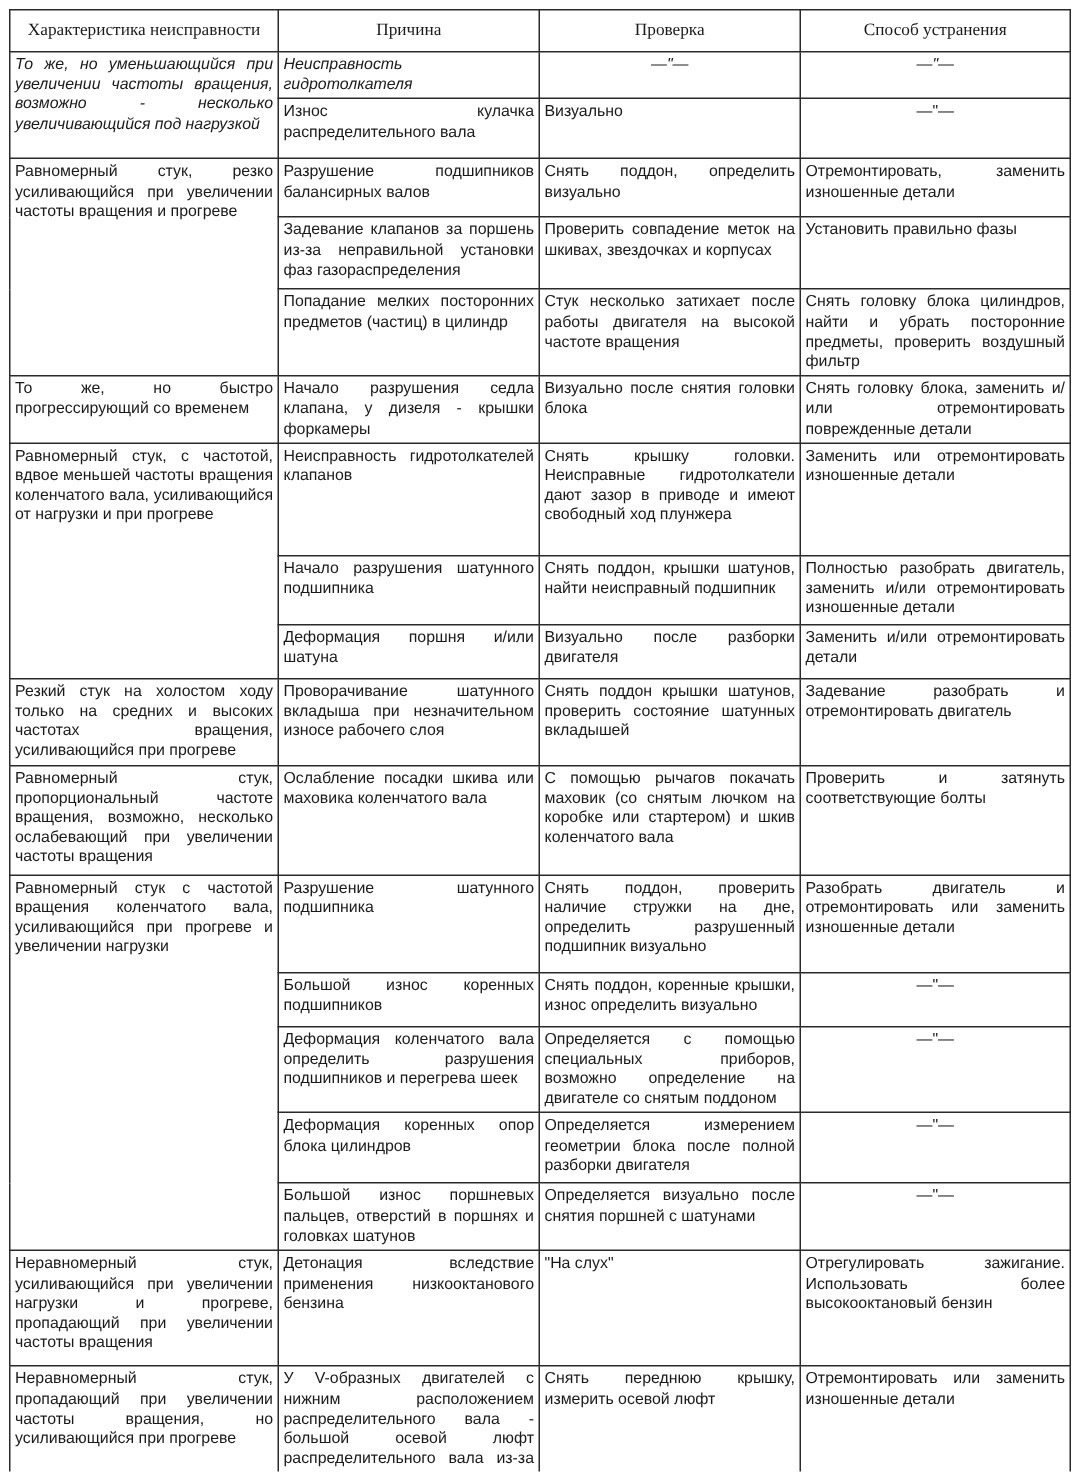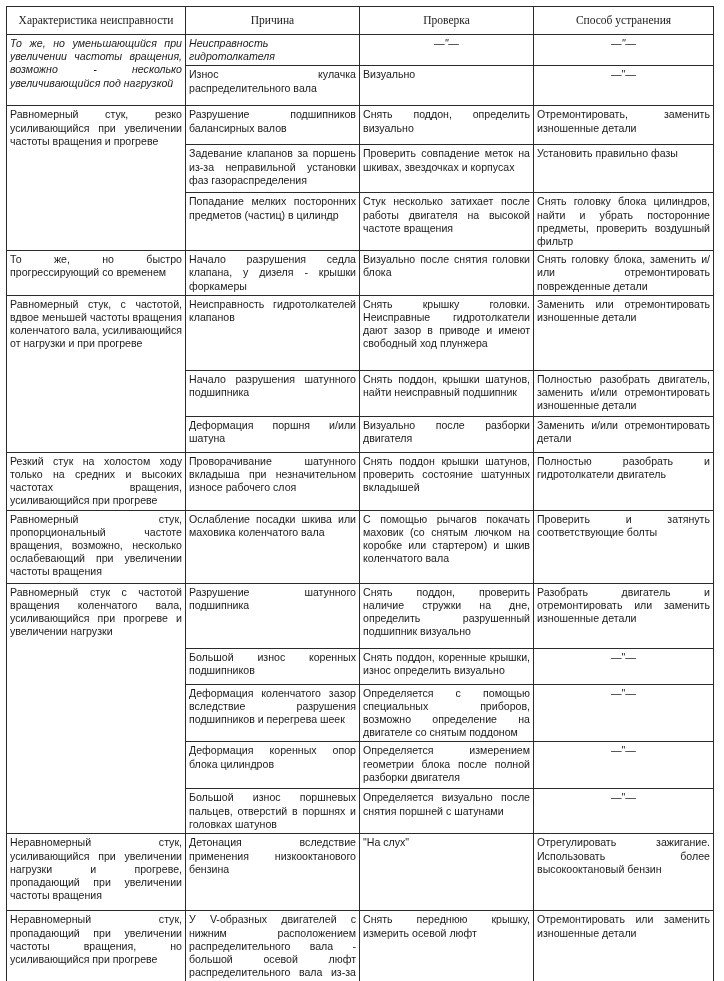--- a/index.html
+++ b/index.html
@@ -81,41 +81,41 @@
         </tr>
         <tr style="height: 36px;">
           <td>Деформация поршня и/или шатуна</td>
           <td>Визуально после разборки двигателя</td>
           <td>Заменить и/или отремонтировать детали</td>
         </tr>
         <tr style="height: 54px;">
           <td rowspan="1">Резкий стук на холостом ходу только на средних и высоких частотах вращения, усиливающийся при прогреве</td>
           <td>Проворачивание шатунного вкладыша при незначительном износе рабочего слоя</td>
           <td>Снять поддон крышки шатунов, проверить состояние шатунных вкладышей</td>
-          <td>Полностью разобрать и гидротолкатели двигатель</td>
+          <td>Задевание разобрать и отремонтировать двигатель</td>
         </tr>
         <tr style="height: 73px;">
           <td rowspan="1">Равномерный стук, пропорциональный частоте вращения, возможно, несколько ослабевающий при увеличении частоты вращения</td>
           <td>Ослабление посадки шкива или маховика коленчатого вала</td>
           <td>С помощью рычагов покачать маховик (со снятым лючком на коробке или стартером) и шкив коленчатого вала</td>
           <td>Проверить и затянуть соответствующие болты</td>
         </tr>
         <tr style="height: 65px;">
           <td rowspan="5">Равномерный стук с частотой вращения коленчатого вала, усиливающийся при прогреве и увеличении нагрузки</td>
           <td>Разрушение шатунного подшипника</td>
           <td>Снять поддон, проверить наличие стружки на дне, определить разрушенный подшипник визуально</td>
           <td>Разобрать двигатель и отремонтировать или заменить изношенные детали</td>
         </tr>
         <tr style="height: 36px; margin-left: 30px;">
           <td>Большой износ коренных подшипников</td>
           <td>Снять поддон, коренные крышки, износ определить визуально</td>
           <td class="dash">—"—</td>
         </tr>
         <tr style="height: 57px;">
-          <td>Деформация коленчатого зазор вследствие разрушения подшипников и перегрева шеек</td>
+          <td>Деформация коленчатого вала определить разрушения подшипников и перегрева шеек</td>
           <td>Определяется с помощью специальных приборов, возможно определение на двигателе со снятым поддоном</td>
           <td class="dash">—"—</td>
         </tr>
         <tr style="height: 47px; padding-left: 24px;">
           <td>Деформация коренных опор блока цилиндров</td>
           <td>Определяется измерением геометрии блока после полной разборки двигателя</td>
           <td class="dash">—"—</td>
         </tr>
         <tr style="height: 45px;">
           <td>Большой износ поршневых пальцев, отверстий в поршнях и головках шатунов</td>

